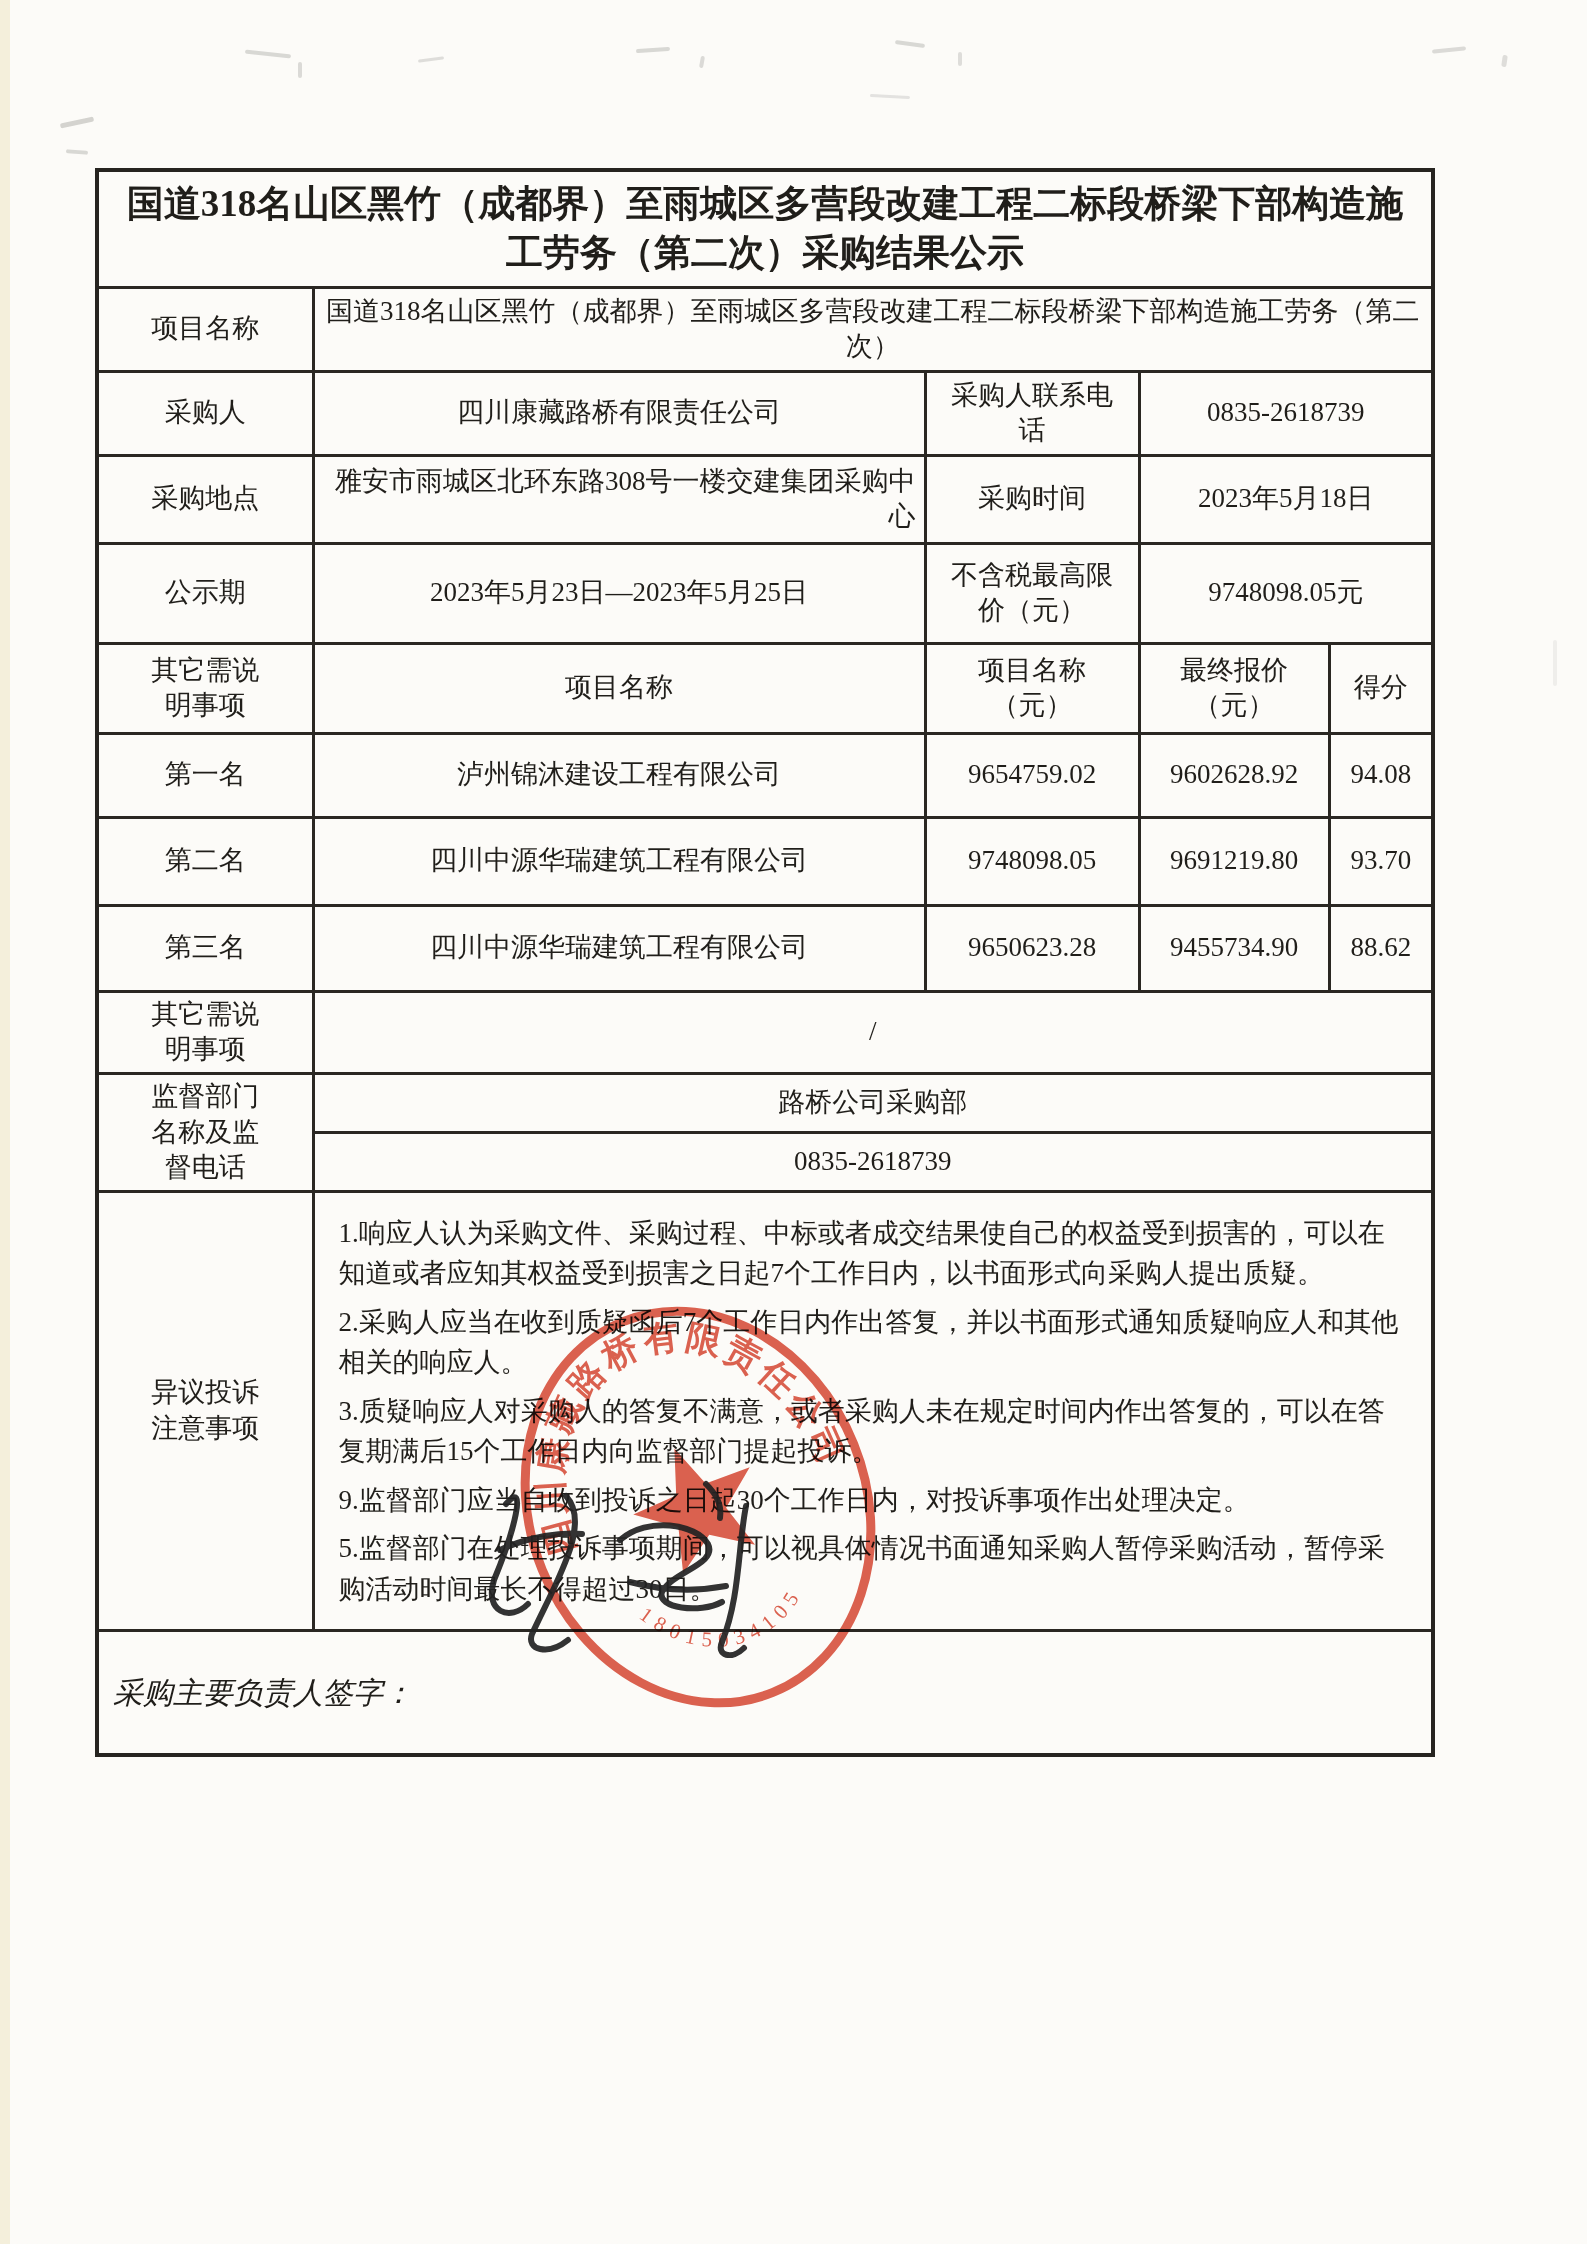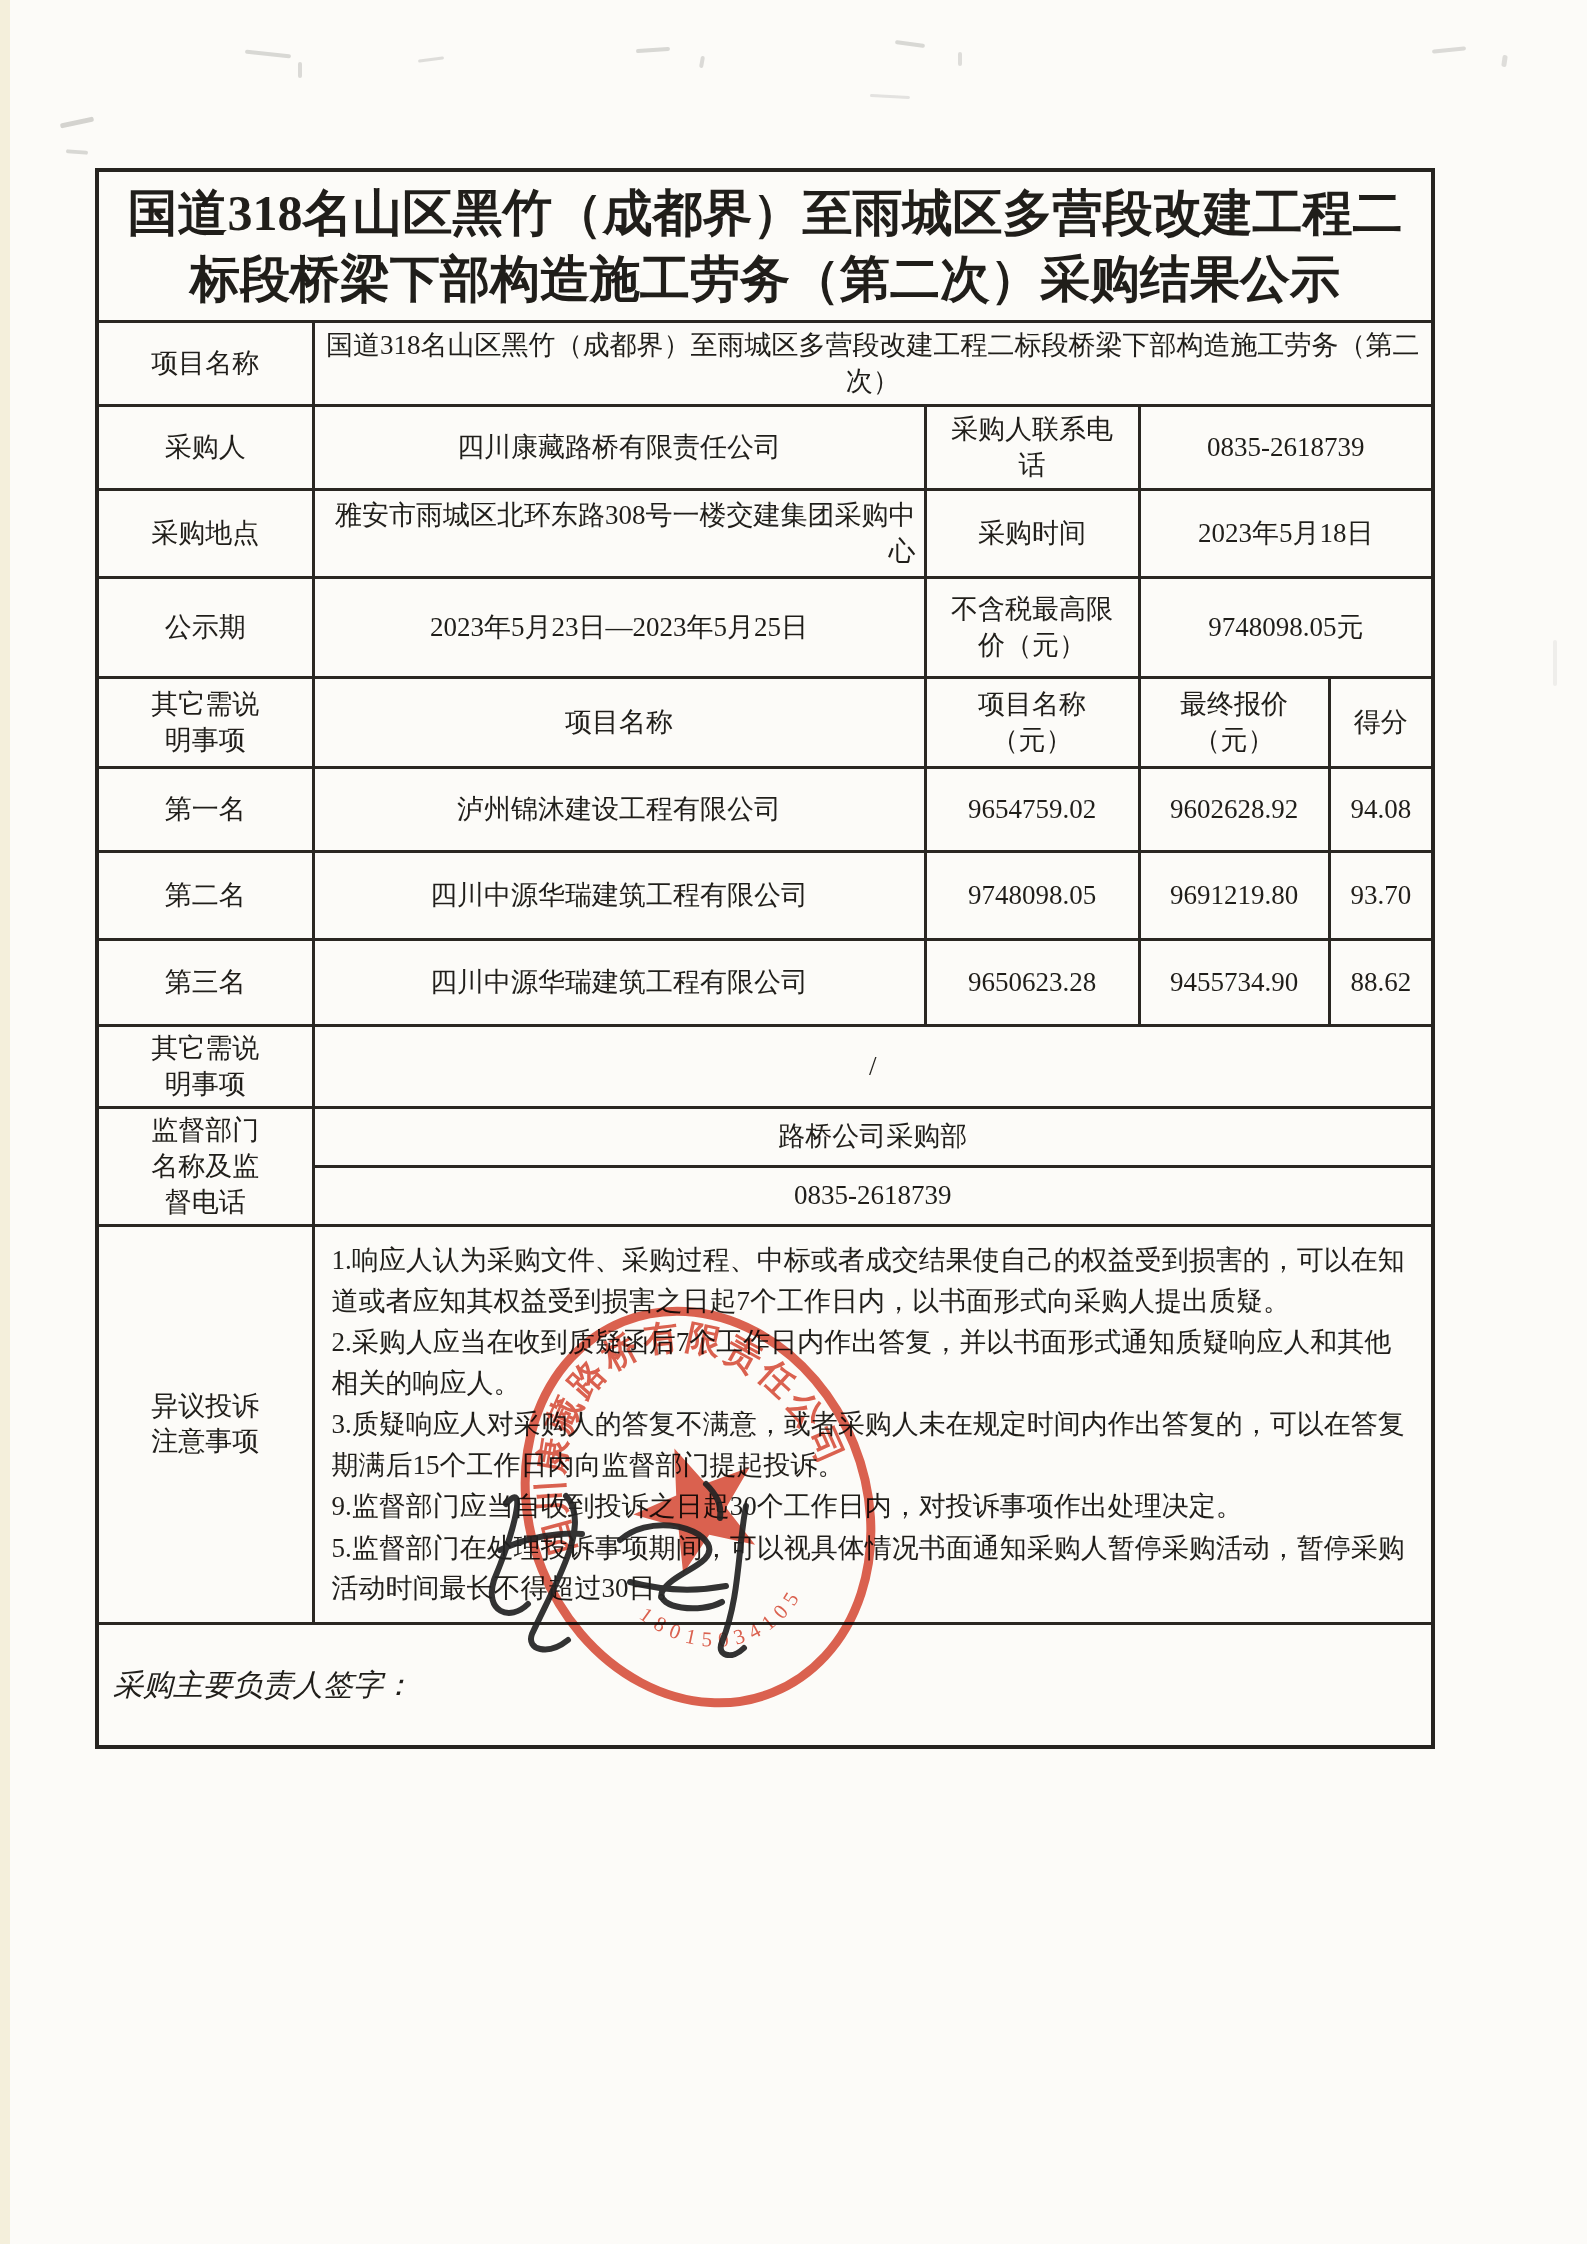--- a/index.html
+++ b/index.html
@@ -16,29 +16,29 @@
   table.doc{
     position:absolute;left:95px;top:168px;width:1336px;
     border-collapse:collapse;table-layout:fixed;
     border:4px solid #262420;
   }
   td{
     border:3px solid #2a2722;text-align:center;vertical-align:middle;
     font-size:27px;line-height:1.32;padding:4px 8px;
     word-break:break-word;
   }
-  tr.r-title td{font-size:50px;font-weight:bold;line-height:1.32;padding:8px 20px;}
+  tr.r-title td{font-size:37px;font-weight:bold;line-height:1.32;padding:8px 20px;}
   td.lab{padding:4px 42px;}
   td.clab{padding:4px 20px;}
   td.phead{padding:4px 24px;}
   td.left{text-align:right;padding-left:10px;}
   td.obj{
     text-align:left;padding:12px 16px;line-height:1.5;vertical-align:middle;
   }
-  td.obj .obj-line{margin:1px;}
+  td.obj .obj-line{margin:8px;}
   tr.r-title  {height:98px;}
   tr.r-project{height:84px;}
   tr.r-purchaser{height:84px;}
   tr.r-location{height:88px;}
   tr.r-period {height:100px;}
   tr.r-chead  {height:90px;}
   tr.r-c1     {height:84px;}
   tr.r-c2     {height:88px;}
   tr.r-c3     {height:86px;}
   tr.r-other  {height:78px;}

